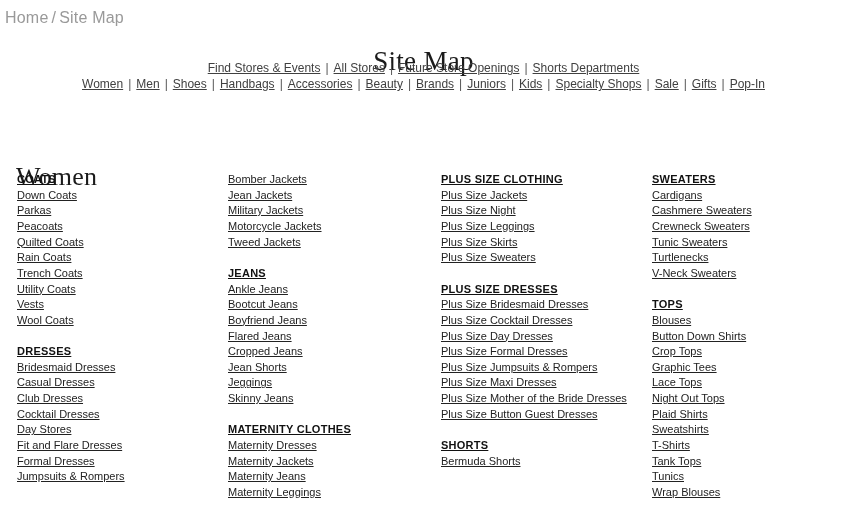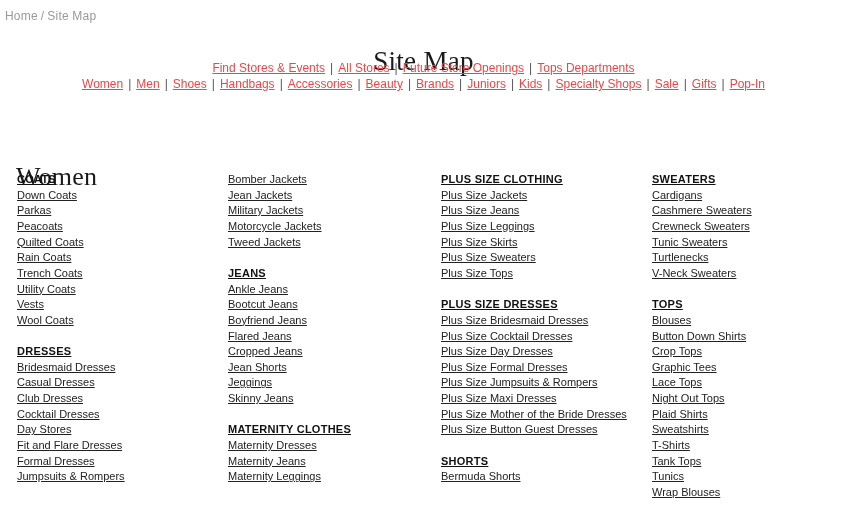--- a/index.html
+++ b/index.html
@@ -13,21 +13,21 @@
     height: 512px;
     overflow: hidden;
     font-family: "Liberation Sans", sans-serif;
     color: #222222;
     position: relative;
   }
   .breadcrumb {
     position: absolute;
     top: 9px;
     left: 5px;
-    font-size: 12px;
+    font-size: 16px;
     color: #999999;
     letter-spacing: 0.2px;
     white-space: nowrap;
   }
   .breadcrumb span { color: #999999; }
   .breadcrumb .sep { padding: 0 3px; }
 
   .page-title {
     position: absolute;
     top: 30px;
@@ -47,21 +47,21 @@
     left: 0;
     width: 847px;
     text-align: center;
     font-size: 12px;
     white-space: nowrap;
     color: #222;
   }
   .nav-row.row1 { top: 61px; }
   .nav-row.row2 { top: 77px; }
   .nav-row a {
-    color: #ef4444;
+    color: #404040;
     text-decoration: underline;
   }
   .nav-row .divider {
     display: inline-block;
     padding: 0 5px;
     color: #555;
     text-decoration: none;
   }
 
   .section-title {
@@ -119,21 +119,21 @@
 </style>
 </head>
 <body>
 
 <div class="breadcrumb">
   <a href="#" style="color:#999;text-decoration:none;">Home</a><span class="sep">/</span><span>Site Map</span>
 </div>
 
 <h1 class="page-title">Site Map</h1>
 
-<div class="nav-row row1" id="nav-primary"><a href="#">Find Stores &amp; Events</a><span class="divider">|</span><a href="#">All Stores</a><span class="divider">|</span><a href="#">Future Store Openings</a><span class="divider">|</span><a href="#">Tops Departments</a></div>
+<div class="nav-row row1" id="nav-primary"><a href="#">Find Stores &amp; Events</a><span class="divider">|</span><a href="#">All Stores</a><span class="divider">|</span><a href="#">Future Store Openings</a><span class="divider">|</span><a href="#">Shorts Departments</a></div>
 <div class="nav-row row2" id="nav-secondary"><a href="#">Women</a><span class="divider">|</span><a href="#">Men</a><span class="divider">|</span><a href="#">Shoes</a><span class="divider">|</span><a href="#">Handbags</a><span class="divider">|</span><a href="#">Accessories</a><span class="divider">|</span><a href="#">Beauty</a><span class="divider">|</span><a href="#">Brands</a><span class="divider">|</span><a href="#">Juniors</a><span class="divider">|</span><a href="#">Kids</a><span class="divider">|</span><a href="#">Specialty Shops</a><span class="divider">|</span><a href="#">Sale</a><span class="divider">|</span><a href="#">Gifts</a><span class="divider">|</span><a href="#">Pop-In</a></div>
 
 <h2 class="section-heading section-title">Women</h2>
 
 <div class="columns" id="columns">
     <div class="col c1">
       <div class="group">
         <a class="group-head" href="#">COATS</a>
         <a class="group-link" href="#">Down Coats</a>
         <a class="group-link" href="#">Parkas</a>
@@ -172,33 +172,33 @@
         <a class="group-link" href="#">Boyfriend Jeans</a>
         <a class="group-link" href="#">Flared Jeans</a>
         <a class="group-link" href="#">Cropped Jeans</a>
         <a class="group-link" href="#">Jean Shorts</a>
         <a class="group-link" href="#">Jeggings</a>
         <a class="group-link" href="#">Skinny Jeans</a>
       </div>
       <div class="group">
         <a class="group-head" href="#">MATERNITY CLOTHES</a>
         <a class="group-link" href="#">Maternity Dresses</a>
+        <a class="group-link" href="#">Maternity Jackets</a>
         <a class="group-link" href="#">Maternity Jeans</a>
         <a class="group-link" href="#">Maternity Leggings</a>
       </div>
     </div>
     <div class="col c3">
       <div class="group">
         <a class="group-head" href="#">PLUS SIZE CLOTHING</a>
         <a class="group-link" href="#">Plus Size Jackets</a>
-        <a class="group-link" href="#">Plus Size Jeans</a>
+        <a class="group-link" href="#">Plus Size Night</a>
         <a class="group-link" href="#">Plus Size Leggings</a>
         <a class="group-link" href="#">Plus Size Skirts</a>
         <a class="group-link" href="#">Plus Size Sweaters</a>
-        <a class="group-link" href="#">Plus Size Tops</a>
       </div>
       <div class="group">
         <a class="group-head" href="#">PLUS SIZE DRESSES</a>
         <a class="group-link" href="#">Plus Size Bridesmaid Dresses</a>
         <a class="group-link" href="#">Plus Size Cocktail Dresses</a>
         <a class="group-link" href="#">Plus Size Day Dresses</a>
         <a class="group-link" href="#">Plus Size Formal Dresses</a>
         <a class="group-link" href="#">Plus Size Jumpsuits &amp; Rompers</a>
         <a class="group-link" href="#">Plus Size Maxi Dresses</a>
         <a class="group-link" href="#">Plus Size Mother of the Bride Dresses</a>

